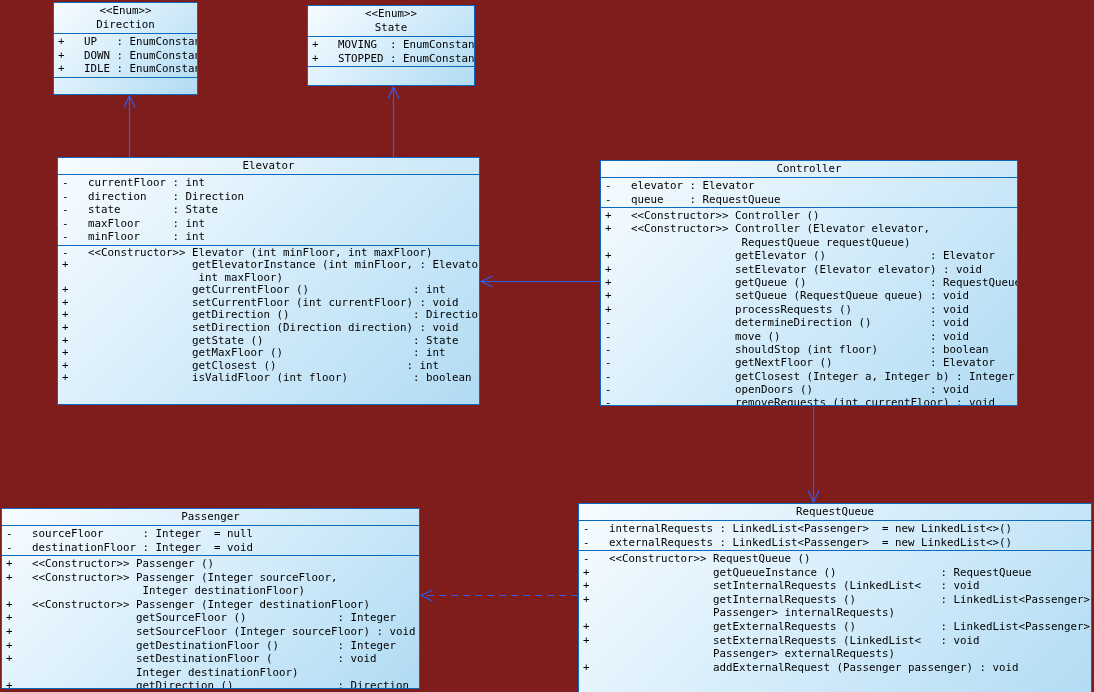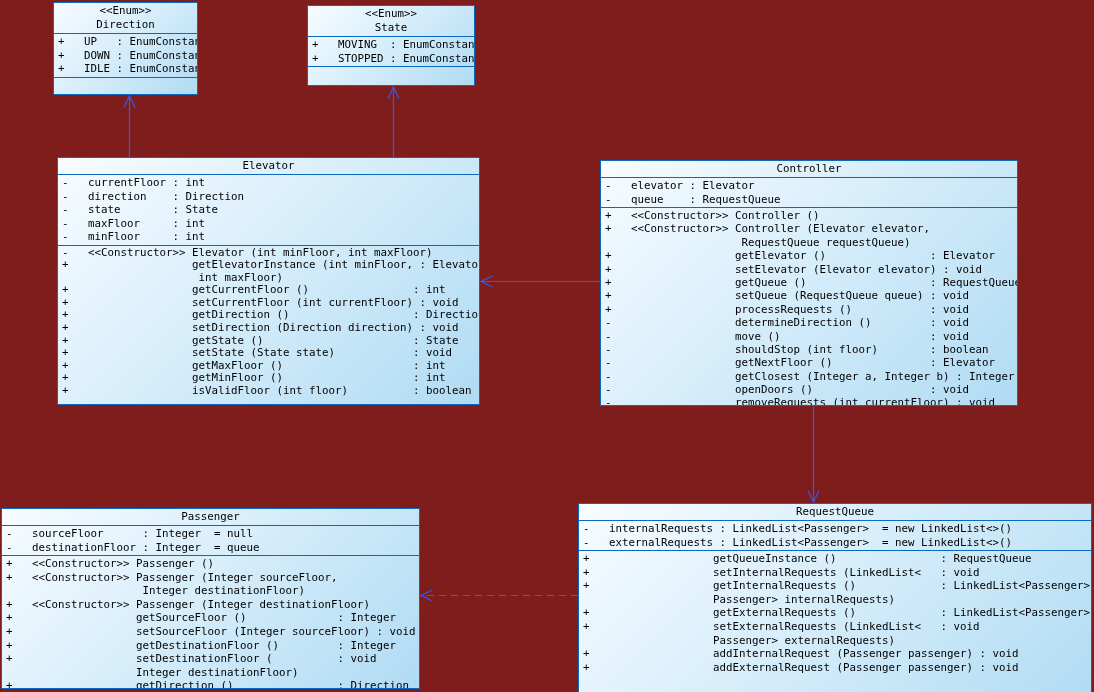--- a/index.html
+++ b/index.html
@@ -100,23 +100,22 @@
       </div>
     <div class="sec methods">
         <div class="line">-   &lt;&lt;Constructor&gt;&gt; Elevator (int minFloor, int maxFloor)</div>
         <div class="line">+                   getElevatorInstance (int minFloor, : Elevator</div>
         <div class="line">                     int maxFloor)</div>
         <div class="line">+                   getCurrentFloor ()                : int</div>
         <div class="line">+                   setCurrentFloor (int currentFloor) : void</div>
         <div class="line">+                   getDirection ()                   : Direction</div>
         <div class="line">+                   setDirection (Direction direction) : void</div>
         <div class="line">+                   getState ()                       : State</div>
-        <div class="line">+                   setState (State state)            : void</div>
         <div class="line">+                   getMaxFloor ()                    : int</div>
-        <div class="line">+                   getMinFloor ()                    : int</div>
+        <div class="line">+                   getClosest ()                    : int</div>
         <div class="line">+                   isValidFloor (int floor)          : boolean</div>
       </div>
   </div>
 
   <div id="cls-controller" class="uml-class">
     <div class="sec title">
         <div class="line">Controller</div>
       </div>
     <div class="sec attrs">
         <div class="line">-   elevator : Elevator</div>
@@ -140,21 +139,21 @@
         <div class="line">-                   removeRequests (int currentFloor) : void</div>
       </div>
   </div>
 
   <div id="cls-passenger" class="uml-class">
     <div class="sec title">
         <div class="line">Passenger</div>
       </div>
     <div class="sec attrs">
         <div class="line">-   sourceFloor      : Integer  = null</div>
-        <div class="line">-   destinationFloor : Integer  = queue</div>
+        <div class="line">-   destinationFloor : Integer  = void</div>
       </div>
     <div class="sec methods">
         <div class="line">+   &lt;&lt;Constructor&gt;&gt; Passenger ()</div>
         <div class="line">+   &lt;&lt;Constructor&gt;&gt; Passenger (Integer sourceFloor,</div>
         <div class="line">                     Integer destinationFloor)</div>
         <div class="line">+   &lt;&lt;Constructor&gt;&gt; Passenger (Integer destinationFloor)</div>
         <div class="line">+                   getSourceFloor ()              : Integer</div>
         <div class="line">+                   setSourceFloor (Integer sourceFloor) : void</div>
         <div class="line">+                   getDestinationFloor ()         : Integer</div>
         <div class="line">+                   setDestinationFloor (          : void</div>
@@ -165,25 +164,25 @@
 
   <div id="cls-requestqueue" class="uml-class">
     <div class="sec title">
         <div class="line">RequestQueue</div>
       </div>
     <div class="sec attrs">
         <div class="line">-   internalRequests : LinkedList&lt;Passenger&gt;  = new LinkedList&lt;&gt;()</div>
         <div class="line">-   externalRequests : LinkedList&lt;Passenger&gt;  = new LinkedList&lt;&gt;()</div>
       </div>
     <div class="sec methods">
+        <div class="line">-   &lt;&lt;Constructor&gt;&gt; RequestQueue ()</div>
         <div class="line">+                   getQueueInstance ()                : RequestQueue</div>
         <div class="line">+                   setInternalRequests (LinkedList&lt;   : void</div>
         <div class="line">+                   getInternalRequests ()             : LinkedList&lt;Passenger&gt;</div>
         <div class="line">                    Passenger&gt; internalRequests)</div>
         <div class="line">+                   getExternalRequests ()             : LinkedList&lt;Passenger&gt;</div>
         <div class="line">+                   setExternalRequests (LinkedList&lt;   : void</div>
         <div class="line">                    Passenger&gt; externalRequests)</div>
-        <div class="line">+                   addInternalRequest (Passenger passenger) : void</div>
         <div class="line">+                   addExternalRequest (Passenger passenger) : void</div>
       </div>
   </div>
 
 </div>
 
 </body></html>

